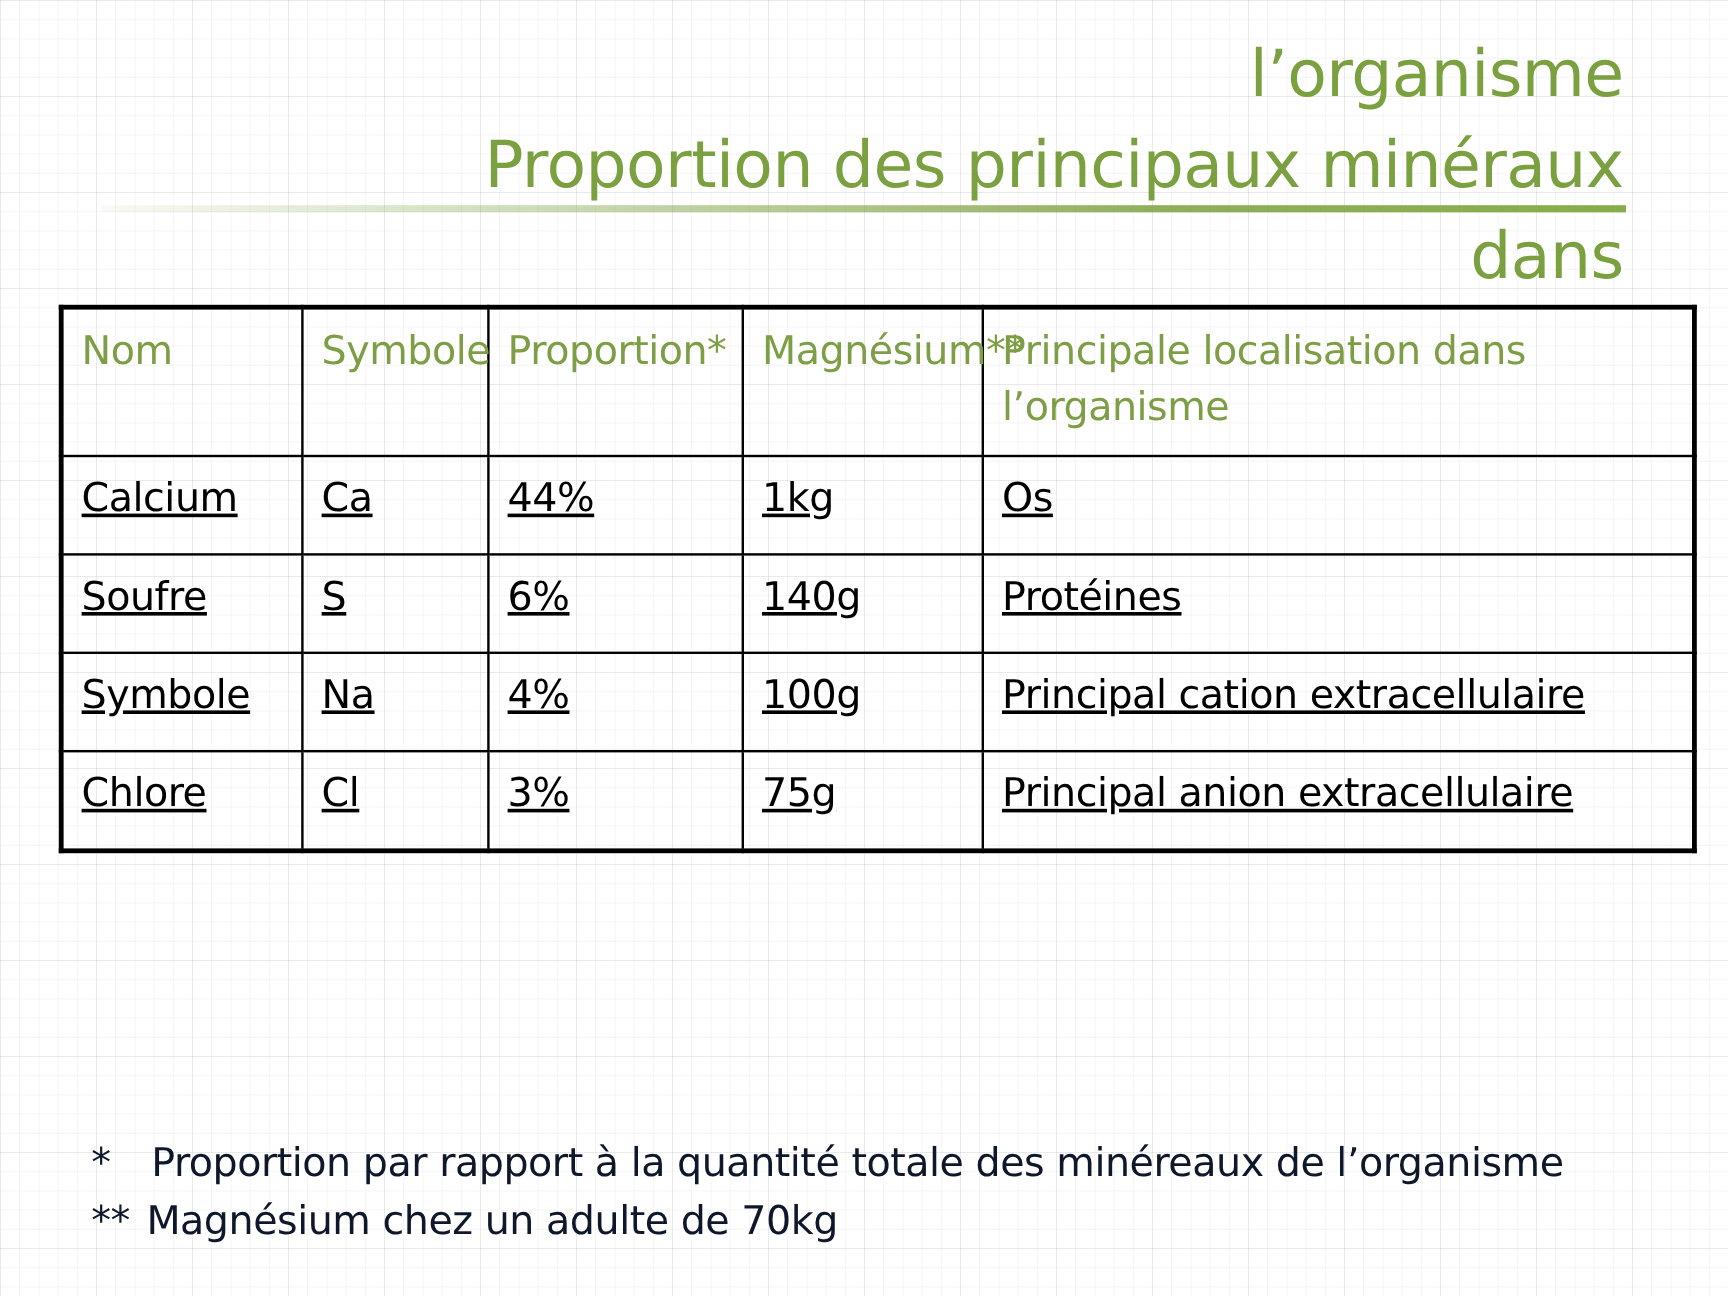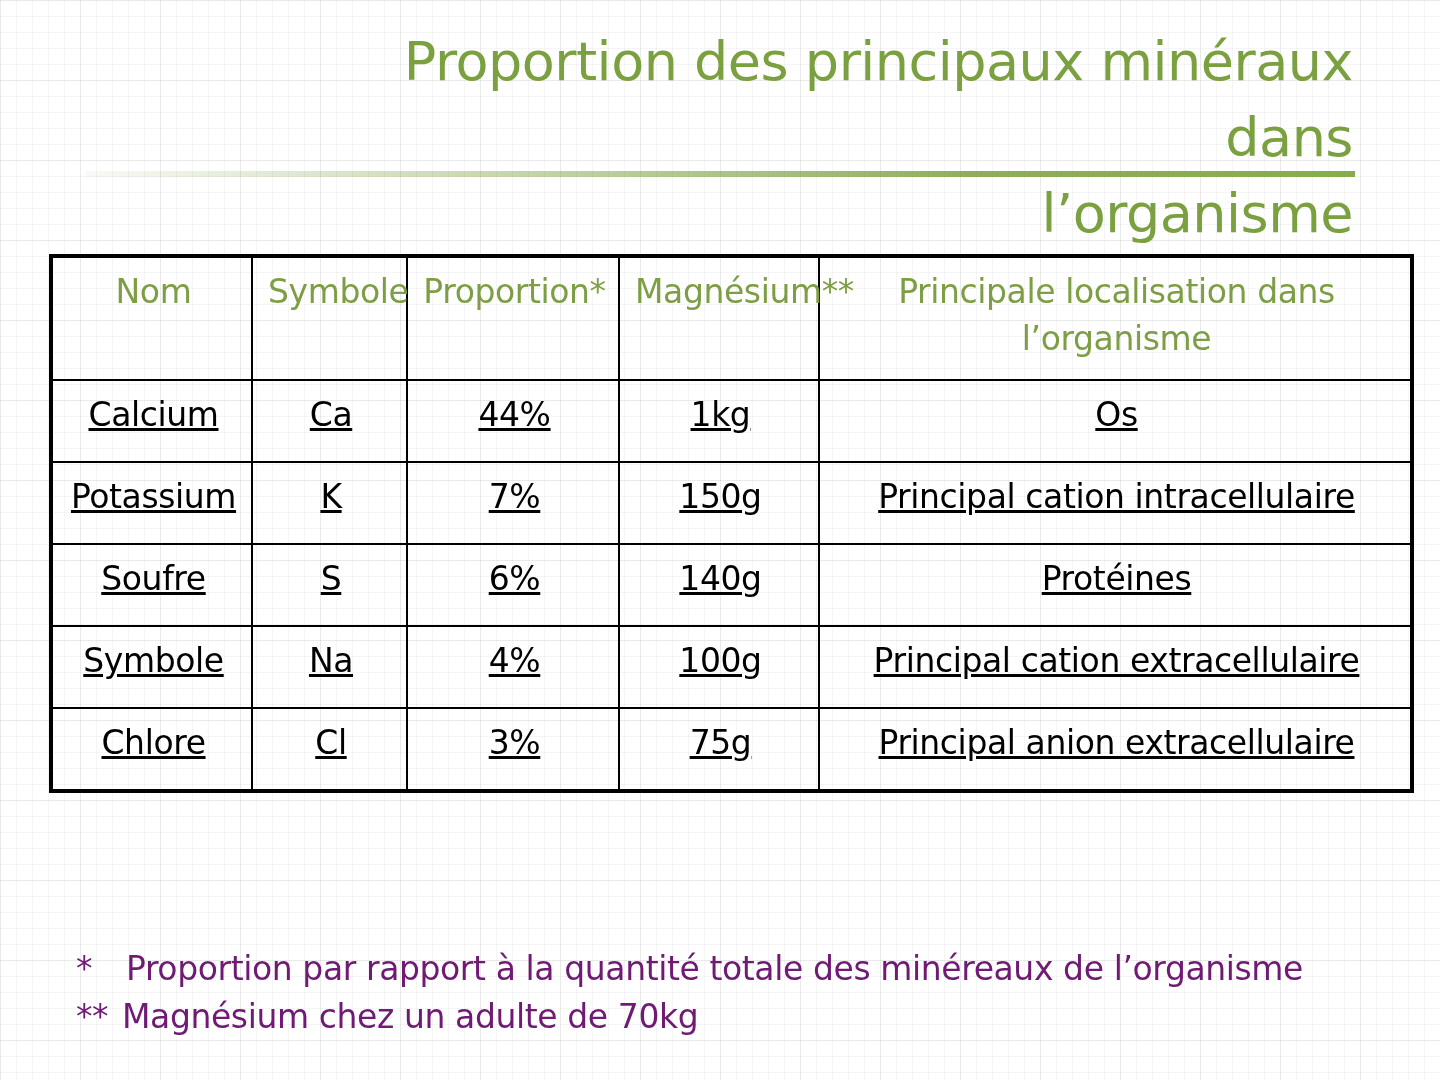--- a/index.html
+++ b/index.html
@@ -52,21 +52,21 @@
       top: 254px;
       width: 1365px;
       border-collapse: collapse;
       border: 4px solid #000;
       table-layout: fixed;
     }
     .mineral-table th,
     .mineral-table td {
       border: 2px solid #000;
       vertical-align: top;
-      text-align: center;
+      text-align: left;
       padding: 10px 12px 0 15px;
       font-size: 33px;
       line-height: 47px;
       font-weight: normal;
       letter-spacing: -0.4px;
       white-space: nowrap;
       overflow: visible;
     }
     .mineral-table th {
       color: #7e9e45;
@@ -83,42 +83,42 @@
     .col-proportion { width: 212px; }
     .col-quantite { width: 200px; }
     .col-localisation { width: auto; }
     .footnotes {
       position: absolute;
       left: 76px;
       top: 945px;
       font-size: 33px;
       line-height: 48px;
       letter-spacing: -0.4px;
-      color: #701a75;
+      color: #0f172a;
     }
     .footnote {
       display: block;
       white-space: nowrap;
     }
     .footnote-marker {
       display: inline-block;
     }
     .footnote-1 .footnote-marker {
       width: 50px;
     }
     .footnote-2 .footnote-marker {
       width: 46px;
     }
   </style>
 </head>
 <body>
 
 <h1 class="slide-title">
+  <span class="title-line">l’organisme</span>
   <span class="title-line">Proportion des principaux minéraux dans</span>
-  <span class="title-line">l’organisme</span>
 </h1>
 <div class="title-rule"></div>
 
 <table class="mineral-table">
   <colgroup>
     <col class="col-nom">
     <col class="col-symbole">
     <col class="col-proportion">
     <col class="col-quantite">
     <col class="col-localisation">
@@ -132,27 +132,20 @@
       <th>Principale localisation dans l’organisme</th>
     </tr>
   </thead>
   <tbody>
     <tr>
       <td>Calcium</td>
       <td>Ca</td>
       <td>44%</td>
       <td>1kg</td>
       <td>Os</td>
-    </tr>
-    <tr>
-      <td>Potassium</td>
-      <td>K</td>
-      <td>7%</td>
-      <td>150g</td>
-      <td>Principal cation intracellulaire</td>
     </tr>
     <tr>
       <td>Soufre</td>
       <td>S</td>
       <td>6%</td>
       <td>140g</td>
       <td>Protéines</td>
     </tr>
     <tr>
       <td>Symbole</td>

